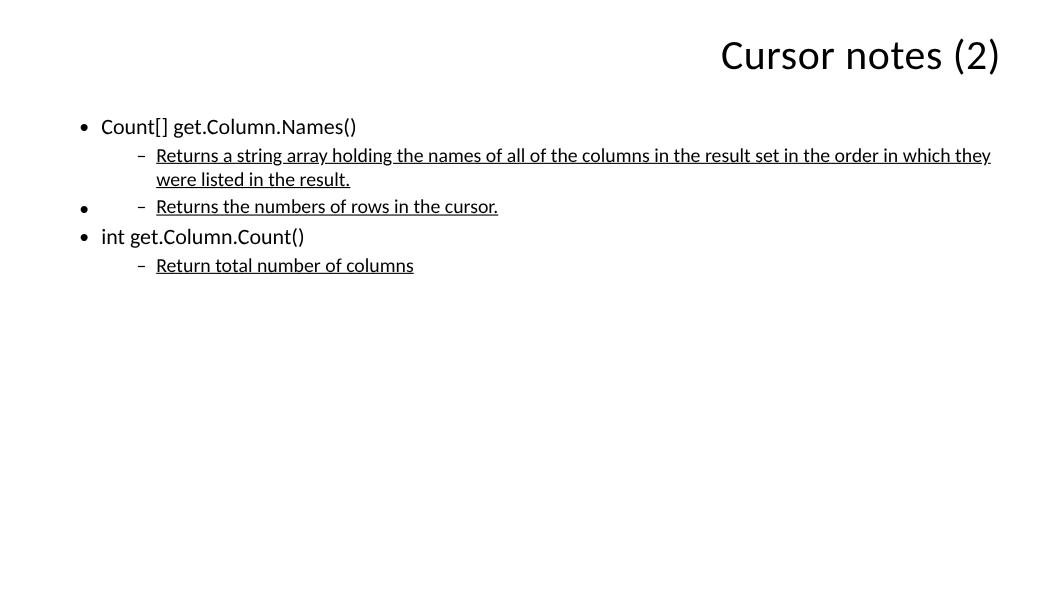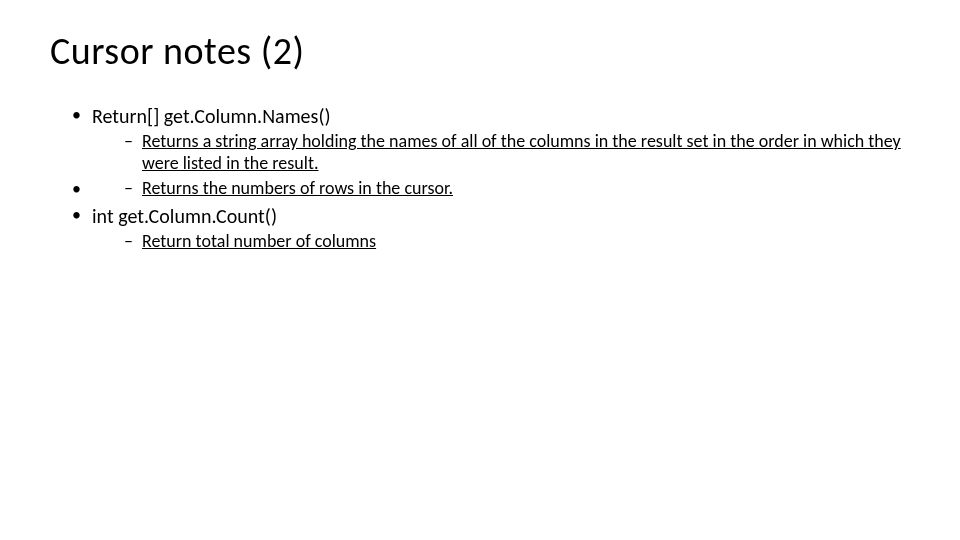--- a/index.html
+++ b/index.html
@@ -12,21 +12,21 @@
     color: #000;
     overflow: hidden;
   }
   .slide {
     box-sizing: border-box;
     width: 960px;
     height: 540px;
     padding: 20px 50px 20px 50px;
   }
   .title {
-    text-align: left;
+    text-align: right;
     font-size: 38px;
     font-weight: 400;
     margin: 8px 0 30px 0;
     letter-spacing: 0.5px;
   }
   ul.outer {
     list-style: none;
     margin: 0;
     padding: 0 0 0 22px;
     font-size: 20px;
@@ -64,21 +64,21 @@
   }
 </style>
 </head>
 <body>
 
 <div class="slide">
   <div class="title">Cursor notes (2)</div>
 
   <ul class="outer">
     <li>
-      <span>Return[] get.Column.Names()</span>
+      <span>Count[] get.Column.Names()</span>
       <ul class="inner">
         <li>
           <span>Returns a string array holding the names of all of the columns in the result set in the order in which they were listed in the result.</span>
         </li>
       </ul>
     </li>
     <li>
       <ul class="inner">
         <li>
           <span>Returns the numbers of rows in the cursor.</span>

